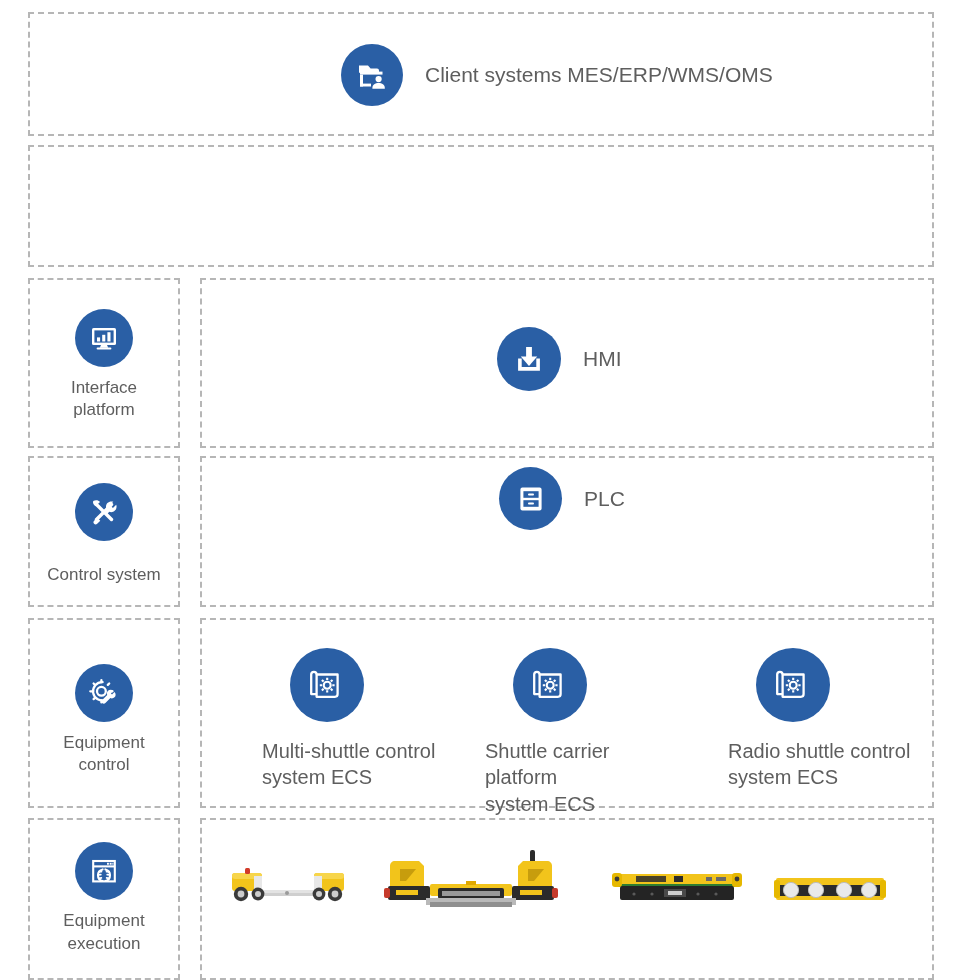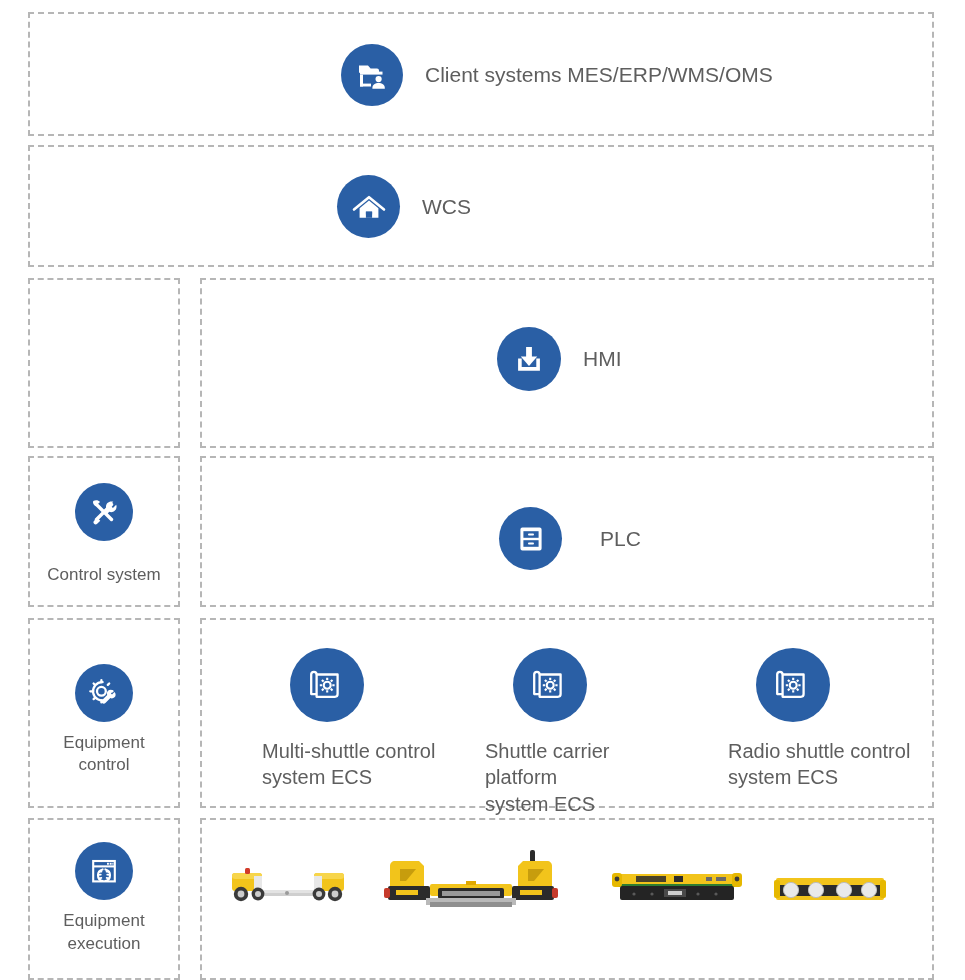--- a/index.html
+++ b/index.html
@@ -89,32 +89,36 @@
         <path d="M6 17.6h3v11.9H6z"></path>
         <path d="M6 26.6h11v2.9H6z"></path>
         <path d="M27.8 12.8h3v6h-3z" opacity="0"></path>
         <circle cx="24.6" cy="22.1" r="3.1"></circle>
         <path d="M18.4 31c0-3.4 2.8-5.0 6.2-5.0s6.2 1.6 6.2 5.0v.7H18.4V31z"></path>
       </svg>
     </div>
     <div class="lbl">Client systems MES/ERP/WMS/OMS</div>
   </div>
 
-  <div class="hrow" style="left:337px;top:175px;">
-    <div class="circle" style="width:63px;height:63px;">
-      <svg width="38" height="38" viewBox="0 0 38 38" fill="none">
-        <path d="M4 21.5 19 9.2 34 21.5" stroke="#ffffff" stroke-width="2.6" stroke-linecap="round" stroke-linejoin="round"></path>
-        <path d="M9.6 20.2 19 12.6l9.4 7.6v9.6H9.6z" fill="#ffffff"></path>
-        <path d="M15.9 23.6h6.2v6.2h-6.2z" fill="#2a5fa5"></path>
-        <path d="M15.9 23.6h6.2v2.8h-6.2z" fill="#2a5fa5"></path>
-      </svg>
-    </div>
-    <div class="lbl">WCS</div>
-  </div>
-
+
+  <div class="vcell" style="left:28px;top:300px;width:152px;height:130px;">
+    <div class="circle" style="width:58px;height:58px;">
+      <svg width="34" height="34" viewBox="0 0 34 34" fill="#ffffff">
+        <rect x="5" y="7" width="24" height="17" rx="1.6"></rect>
+        <rect x="7.4" y="9.4" width="19.2" height="12.2" fill="#2a5fa5"></rect>
+        <rect x="10" y="16.4" width="3.1" height="4.1"></rect>
+        <rect x="15.2" y="13.8" width="3.1" height="6.7"></rect>
+        <rect x="20.4" y="11.2" width="3.1" height="9.3"></rect>
+        <path d="M14 24h6l1.2 2.7h-8.4z"></path>
+        <rect x="9.6" y="26.4" width="14.8" height="2.1" rx="1"></rect>
+      </svg>
+    </div>
+    <div class="lbl">Interface
+platform</div>
+  </div>
 
   <div class="hrow" style="left:497px;top:327px;">
     <div class="circle" style="width:64px;height:64px;">
       <svg width="38" height="38" viewBox="0 0 38 38" fill="#ffffff">
         <rect x="16.1" y="7" width="5.8" height="11.5"></rect>
         <path d="M10.8 16.4h16.4L19 26.1z"></path>
         <path d="M8.1 18.5h3.6v8.6h14.6v-8.6h3.6v12.2H8.1z"></path>
       </svg>
     </div>
     <div class="lbl">HMI</div>
@@ -129,21 +133,21 @@
           <path d="M7.2 7.0c2.4-1.4 5.3-1.0 6.8.9l-4.4 4.4C7.9 11.1 6.4 9.0 7.2 7.0z"></path>
           <path d="M28.8 7.4c-2.6-1.2-5.6-.4-6.9 1.7l2.3 2.3-2.4 2.4 2.6 2.6 2.4-2.4 2.3 2.3c1.7-2 1.3-5.4-.3-8.9z" opacity="0"></path>
           <path d="M21.4 9.1c1.5-1.6 3.9-2.1 5.9-1.3l-3.3 3.3 2.9 2.9 3.3-3.3c.8 2.0.3 4.4-1.3 5.9-1.5 1.5-3.7 1.9-5.6 1.2l-2.6 2.6-2.9-2.9 2.6-2.6c-.8-1.9-.4-4.2 1.0-5.8z"></path>
           <path d="M11.3 23.7l3.0 3.0-3.1 3.1c-.9.9-2.3.9-3.1 0-.9-.9-.9-2.3 0-3.1z"></path>
         </g>
       </svg>
     </div>
     <div class="lbl">Control system</div>
   </div>
 
-  <div class="hrow" style="left:499px;top:507px;gap:16px;">
+  <div class="hrow" style="left:499px;top:467px;">
     <div class="circle" style="width:63px;height:63px;">
       <svg width="36" height="36" viewBox="0 0 36 36" fill="#ffffff">
         <path d="M7.4 8.4a2 2 0 0 1 2-2h17.2a2 2 0 0 1 2 2v19.2a2 2 0 0 1-2 2H9.4a2 2 0 0 1-2-2z"></path>
         <rect x="10.4" y="10.2" width="15.2" height="6.6" fill="#2a5fa5"></rect>
         <rect x="10.4" y="19.2" width="15.2" height="6.6" fill="#2a5fa5"></rect>
         <rect x="15.0" y="12.6" width="6.0" height="1.9" rx="0.95"></rect>
         <rect x="15.0" y="21.6" width="6.0" height="1.9" rx="0.95"></rect>
       </svg>
     </div>
     <div class="lbl">PLC</div>

